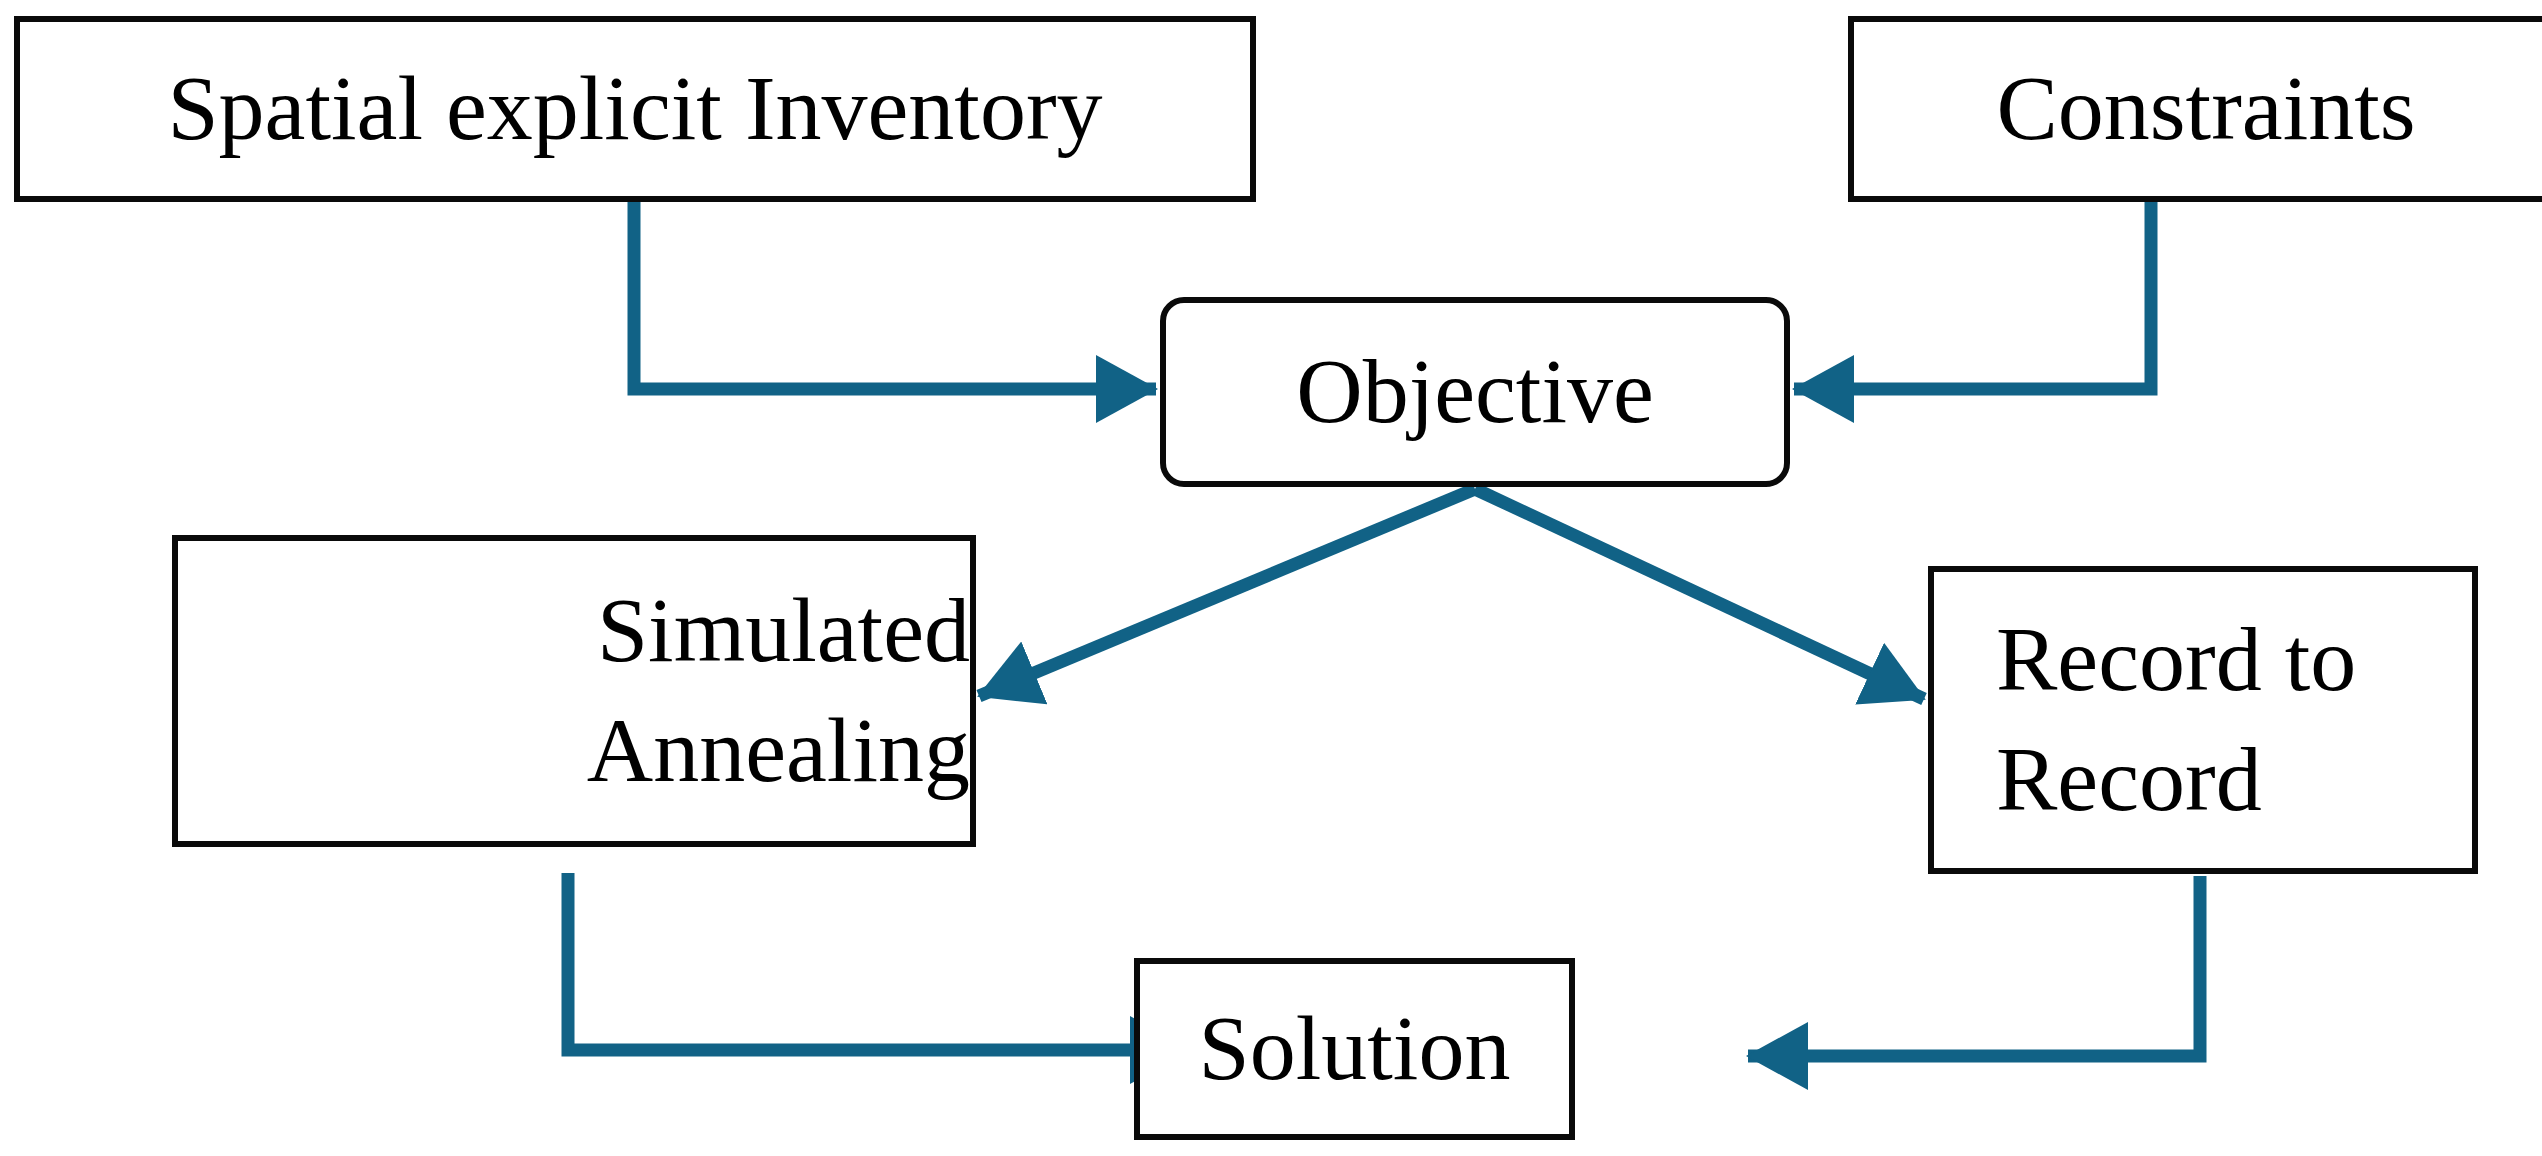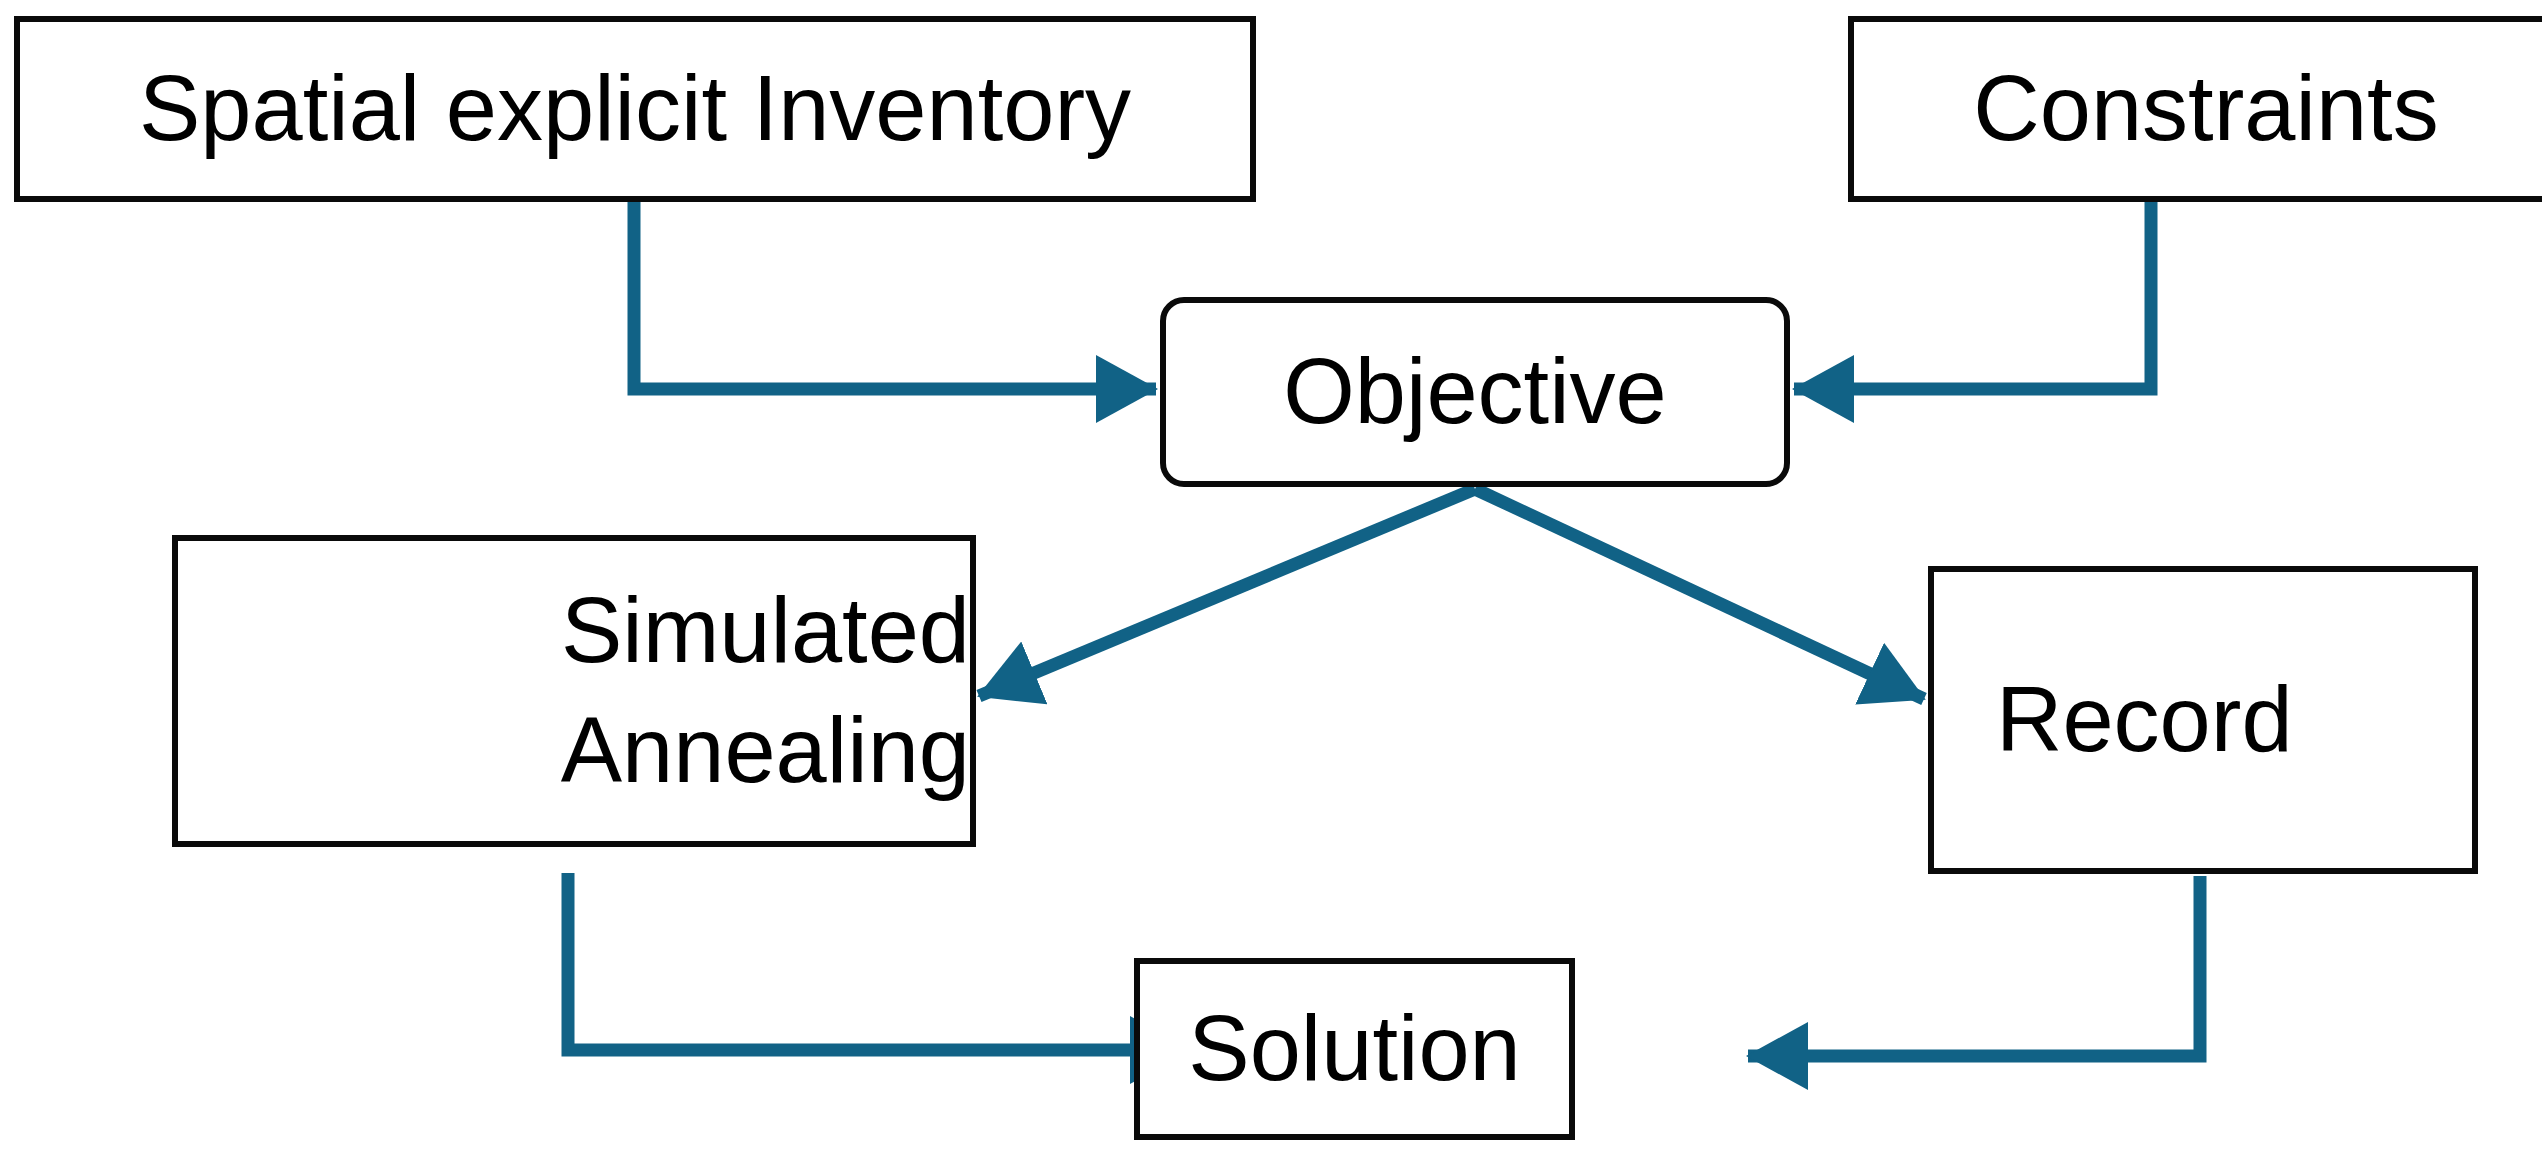--- a/index.html
+++ b/index.html
@@ -41,20 +41,21 @@
     border: 6px solid var(--box-border, #0a0a0a);
     color: var(--text, #000000);
     display: flex;
     flex-direction: column;
     align-items: center;
     justify-content: center;
     font-size: 92px;
     line-height: 1.3;
     white-space: nowrap;
     text-align: center;
+    font-family: Liberation Serif, serif;
   }
   #n-spatial          { left: 14px;   top: 16px;  width: 1242px; height: 186px; }
   #n-constraints      { left: 1848px; top: 16px;  width: 716px;  height: 186px; }
   #n-objective        { left: 1160px; top: 297px; width: 630px;  height: 190px; border-radius: 24px; }
   #n-sa               { left: 172px;  top: 535px; width: 804px;  height: 312px; align-items: flex-end; }
   #n-rr               { left: 1928px; top: 566px; width: 550px;  height: 308px;
                         align-items: flex-start; padding-left: 62px; text-align: left; }
   #n-solution         { left: 1134px; top: 958px; width: 441px;  height: 182px; }
   .node .line { display: block; }
 </style>
@@ -94,20 +95,21 @@
   <div class="node" id="n-objective">
     <span class="line">Objective</span>
   </div>
 
   <div class="node" id="n-sa">
     <span class="line">Simulated</span>
     <span class="line">Annealing</span>
   </div>
 
   <div class="node" id="n-rr">
+    <span class="line">Record to</span>
     <span class="line">Record</span>
   </div>
 
   <div class="node" id="n-solution">
     <span class="line">Solution</span>
   </div>
 
 </div>
 
 </body></html>

